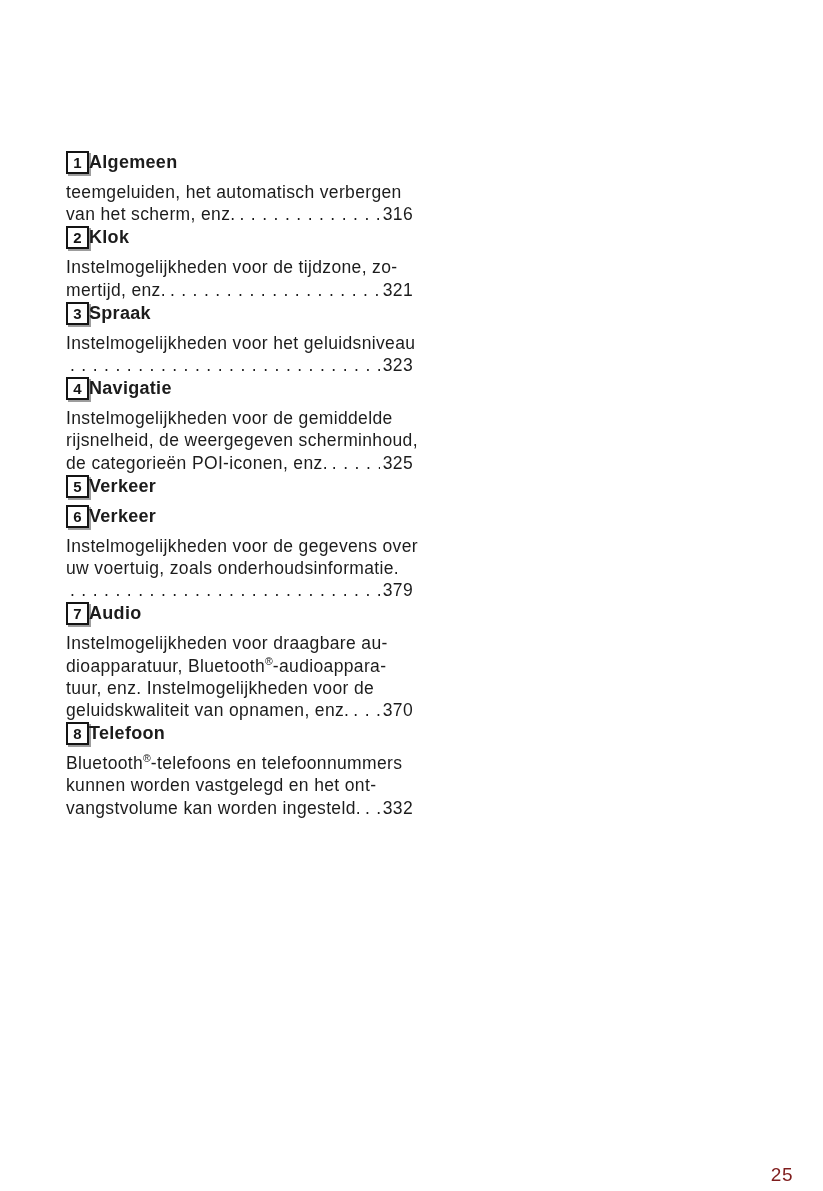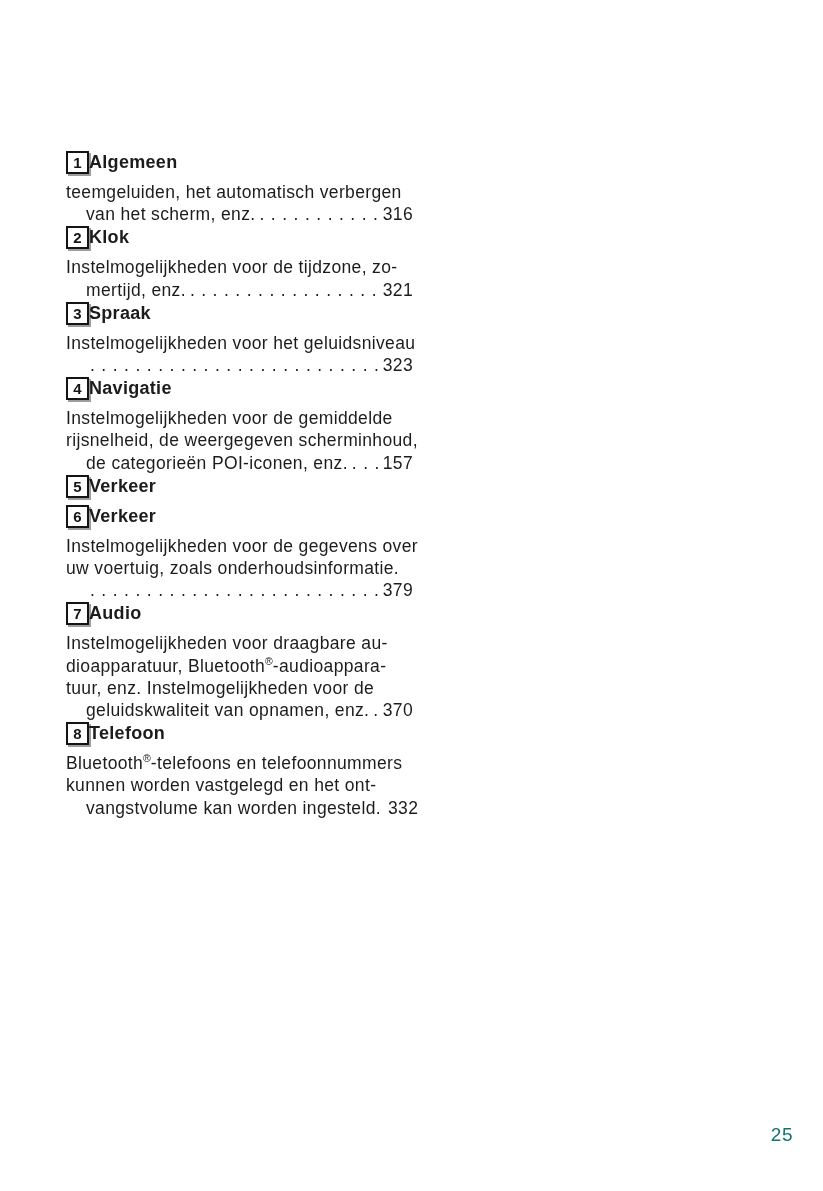--- a/index.html
+++ b/index.html
@@ -59,21 +59,20 @@
     font-size: 17.5px;
     line-height: 22.2px;
     letter-spacing: 0.35px;
   }
   .line {
     white-space: nowrap;
   }
   .lastline {
     display: flex;
     align-items: flex-end;
-    margin-left: 20px;
   }
   .lltext {
     white-space: nowrap;
     flex: 0 0 auto;
   }
   .leader {
     flex: 1 1 0;
     min-width: 0;
     overflow: hidden;
     white-space: nowrap;
@@ -88,25 +87,25 @@
     flex: 0 0 auto;
   }
   sup.reg {
     font-size: 60%;
     vertical-align: super;
     letter-spacing: 0;
     line-height: 0;
   }
   .page-number {
     position: absolute;
-    top: 1124px;
+    top: 1164px;
     right: 30px;
     font-size: 19px;
     letter-spacing: 0.5px;
-    color: #0f766e;
+    color: #7f1d1d;
   }
 </style>
 </head>
 <body>
 
 <div class="page">
   <main class="toc" id="toc">
       <section class="sec">
         <div class="sec-head">
           <span class="numbox">
@@ -160,21 +159,21 @@
             <span class="num">4</span>
           </span>
           <span class="sec-title">Navigatie</span>
         </div>
         <div class="sec-body">
           <div class="line">Instelmogelijkheden voor de gemiddelde</div>
           <div class="line">rijsnelheid, de weergegeven scherminhoud,</div>
           <div class="line lastline">
             <span class="lltext">de categorieën POI-iconen, enz.</span>
             <span class="leader"></span>
-            <span class="pageref">157</span>
+            <span class="pageref">325</span>
           </div>
         </div>
       </section>
       <section class="sec">
         <div class="sec-head">
           <span class="numbox">
             <span class="num">5</span>
           </span>
           <span class="sec-title">Verkeer</span>
         </div>

